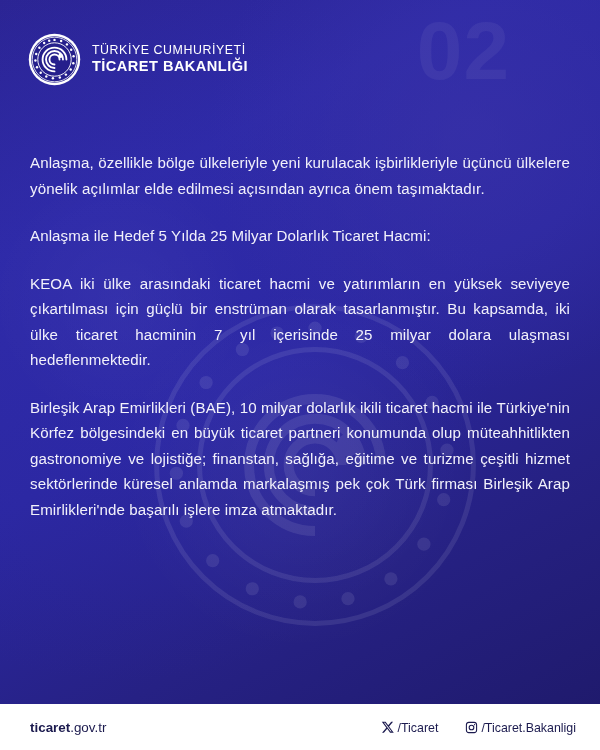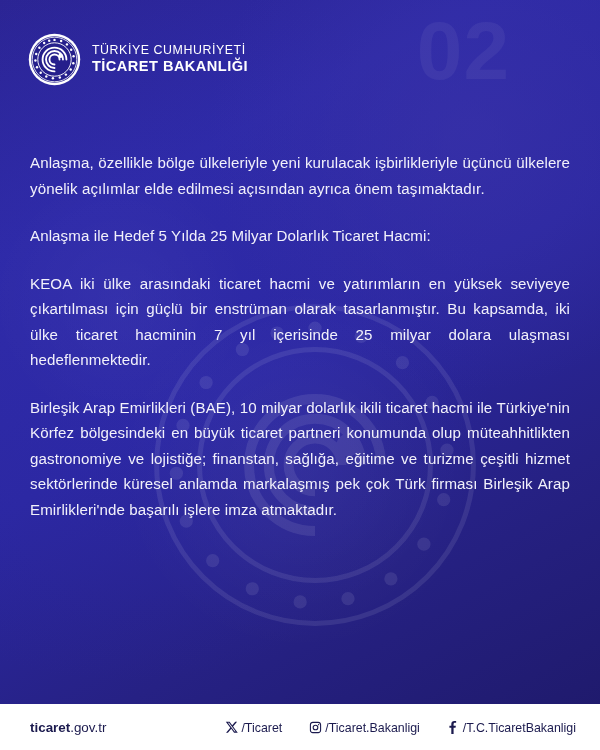--- a/index.html
+++ b/index.html
@@ -214,25 +214,17 @@
 
       <div class="social">
         <span class="glyph">
           <svg viewBox="0 0 24 24" aria-hidden="true">
             <path d="M7 1.6h10c3 0 5.4 2.4 5.4 5.4v10c0 3-2.4 5.4-5.4 5.4H7c-3 0-5.4-2.4-5.4-5.4V7c0-3 2.4-5.4 5.4-5.4zm0 2A3.4 3.4 0 0 0 3.6 7v10A3.4 3.4 0 0 0 7 20.4h10a3.4 3.4 0 0 0 3.4-3.4V7A3.4 3.4 0 0 0 17 3.6H7zm5 3.1a5.3 5.3 0 1 1 0 10.6 5.3 5.3 0 0 1 0-10.6zm0 2a3.3 3.3 0 1 0 0 6.6 3.3 3.3 0 0 0 0-6.6zm5.7-3.1a1.2 1.2 0 1 1 0 2.4 1.2 1.2 0 0 1 0-2.4z"></path>
           </svg>
         </span>
         <span class="handle">/Ticaret.Bakanligi</span>
       </div>
 
-      <div class="social">
-        <span class="glyph">
-          <svg viewBox="0 0 24 24" aria-hidden="true">
-            <path d="M15.8 3.2h2.9V.2C18.2.1 16.8 0 15.3 0c-3.3 0-5.5 2-5.5 5.7V8.7H6.3v3.6h3.5V24h4.2V12.3h3.6l.6-3.6h-4.2V6.1c0-1.9.5-2.9 2.8-2.9z"></path>
-          </svg>
-        </span>
-        <span class="handle">/T.C.TicaretBakanligi</span>
-      </div>
 
     </div>
   </div>
 
 </div>
 
 </body></html>

